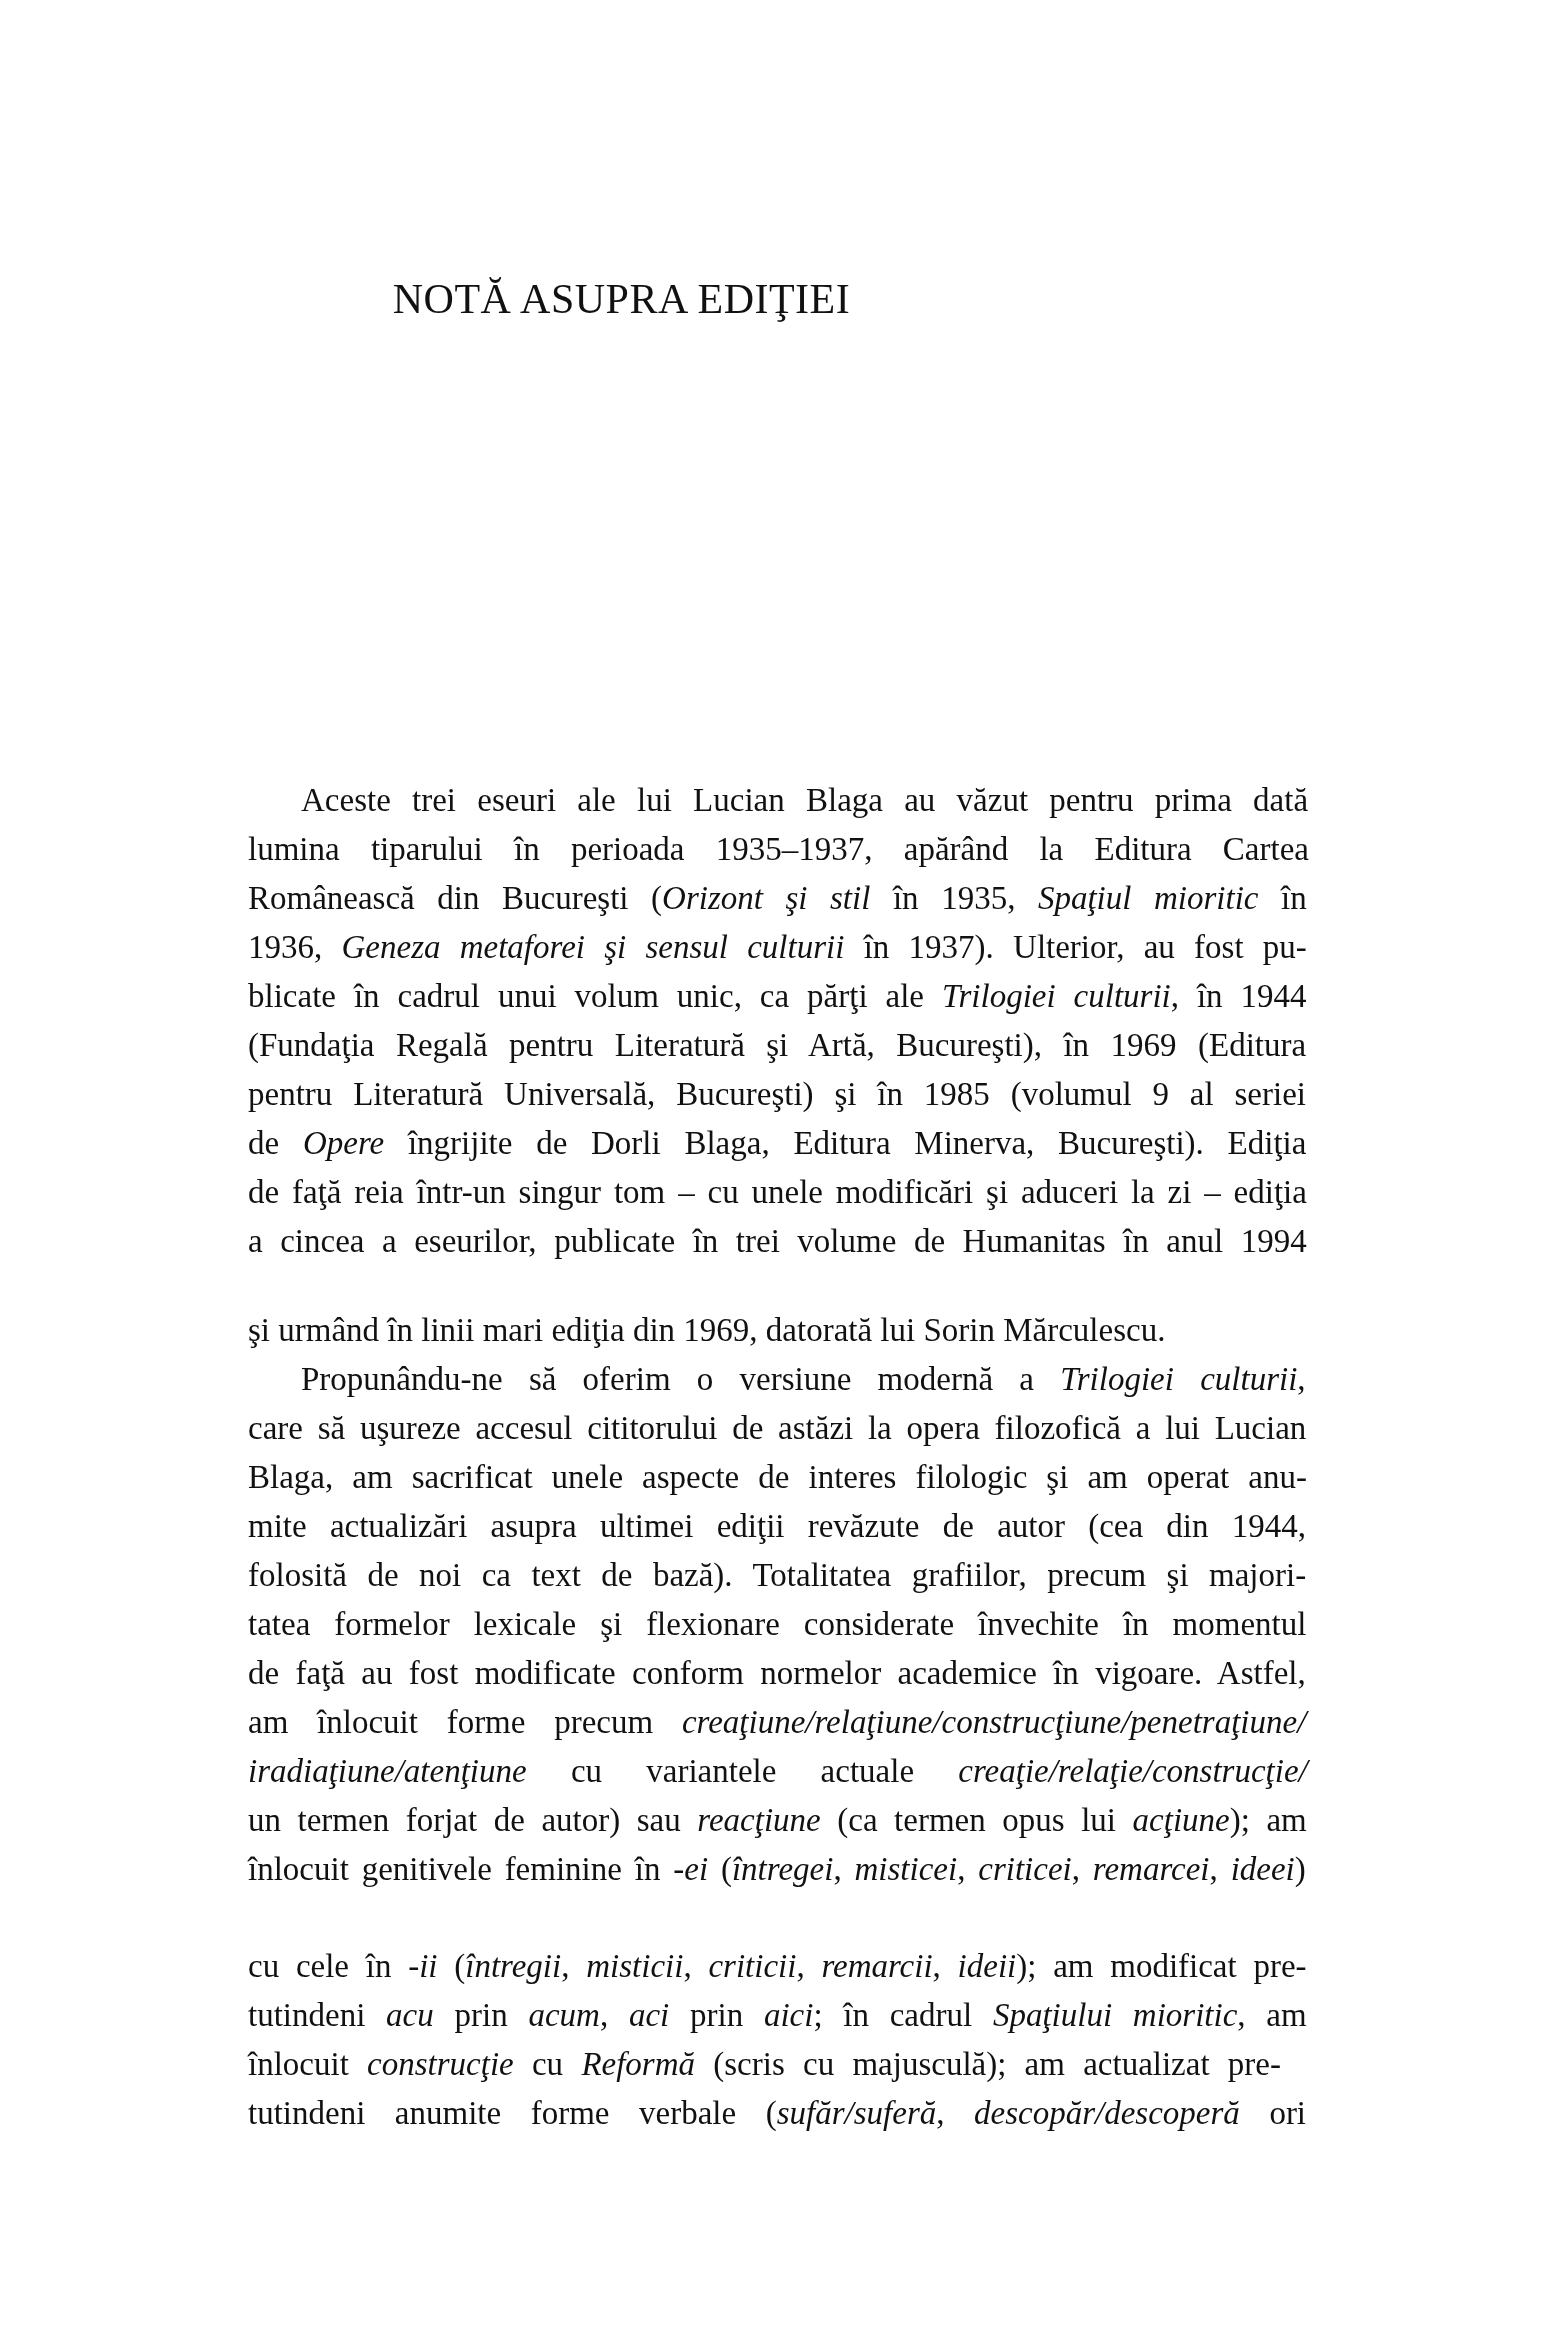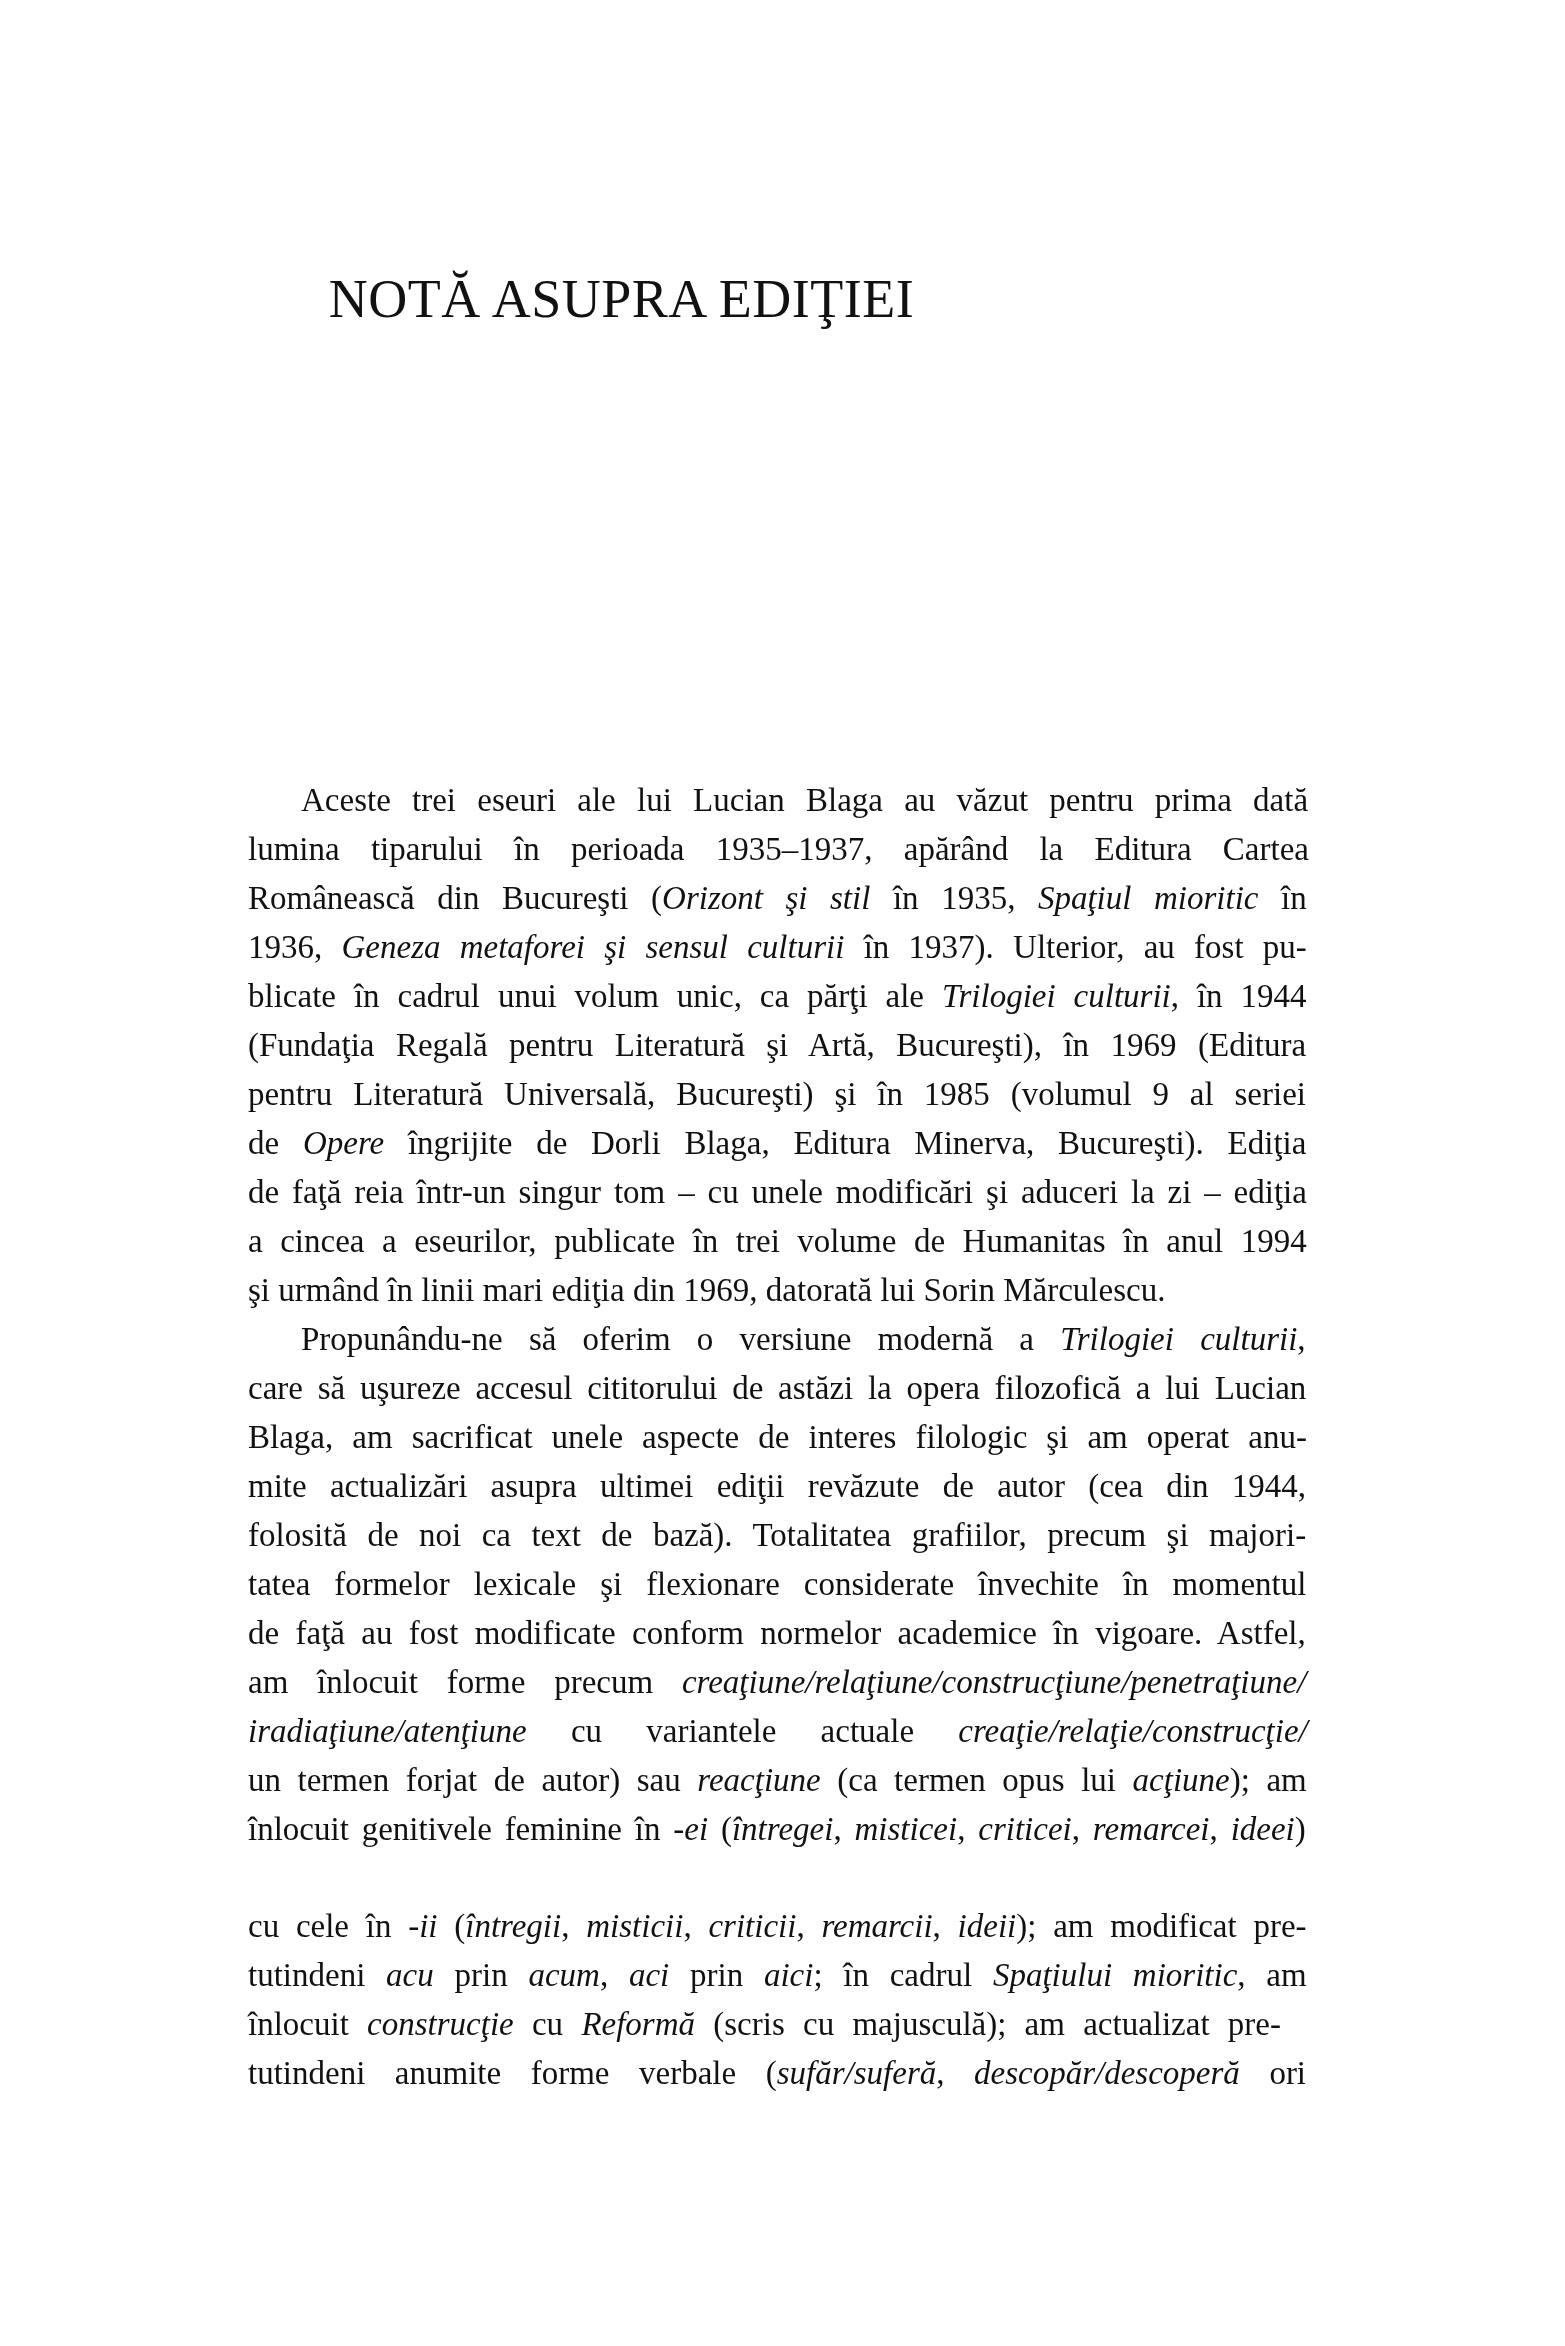--- a/index.html
+++ b/index.html
@@ -1,31 +1,31 @@
 <!DOCTYPE html>
 <html style="font-size:15px"><head>
 <meta charset="utf-8">
 <style>
   html, body { margin: 0; padding: 0; background: #ffffff; }
   body { width: 1565px; height: 2347px; position: relative; overflow: hidden; }
   .page { position: absolute; left: 0; top: 0; width: 1565px; height: 2347px; background: #ffffff; color: #111111; }
   .title {
     position: absolute; left: 0; width: 1243px; top: 273px;
     text-align: center; font-family: "Liberation Serif", serif;
-    font-size: 54px; line-height: 53px; letter-spacing: 0.5px; color: #111;
+    font-size: 42px; line-height: 53px; letter-spacing: 0.5px; color: #111;
     margin: 0; font-weight: normal;
   }
   .body-text {
     position: absolute; left: 248px; top: 776px; width: 1062px;
     font-family: "Liberation Serif", serif; font-size: 33px; line-height: 49px;
     text-align: justify; color: #111;
   }
   .para { margin: 0; text-indent: 53px; hyphens: manual; }
   .line { display: block; text-align: justify; text-align-last: justify; white-space: nowrap; }
-  .line.last { text-align-last: left; }
+  .line.last { text-align-last: left; margin-top: 40px; }
   .line span { white-space: pre; }
   i { font-style: italic; }
 </style>
 </head>
 <body>
 
 <div class="page">
   <h1 class="title">NOTĂ ASUPRA EDIŢIEI</h1>
   <div class="body-text" id="body-text">
       <div class="para">

